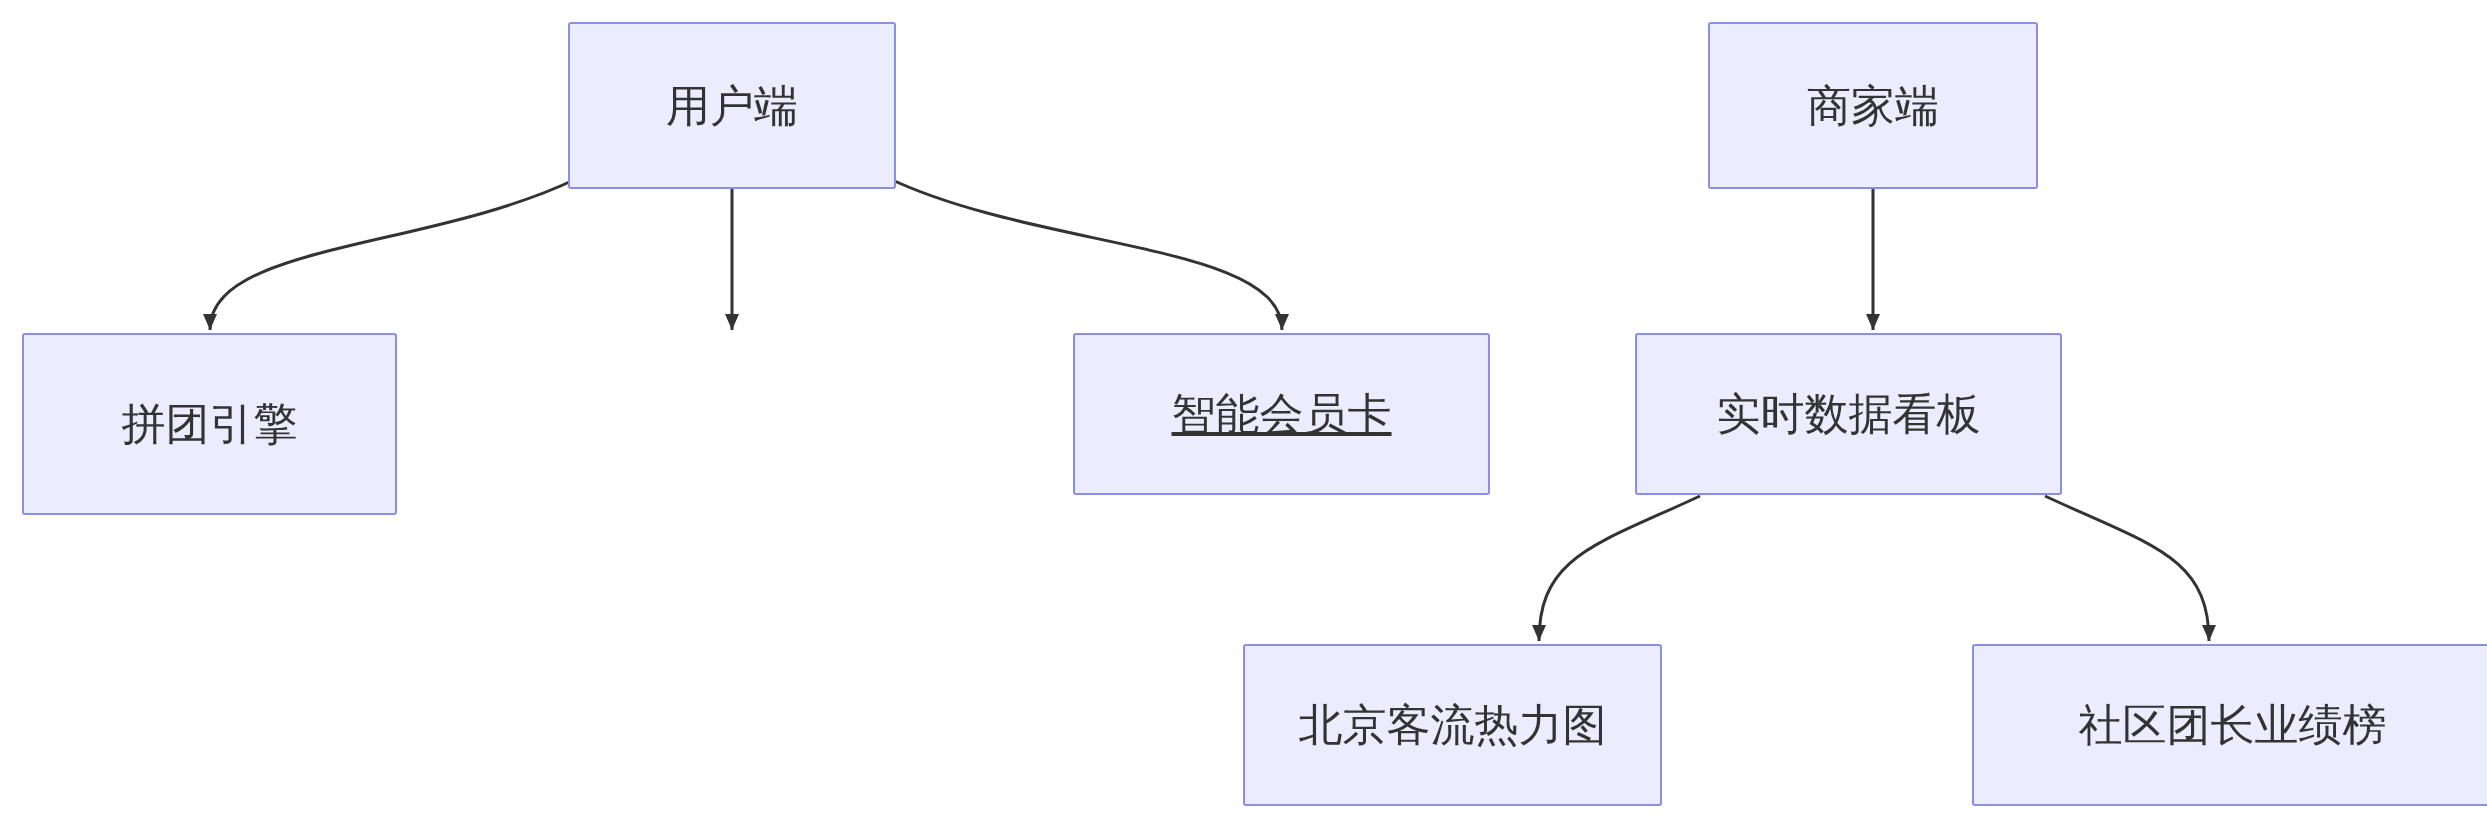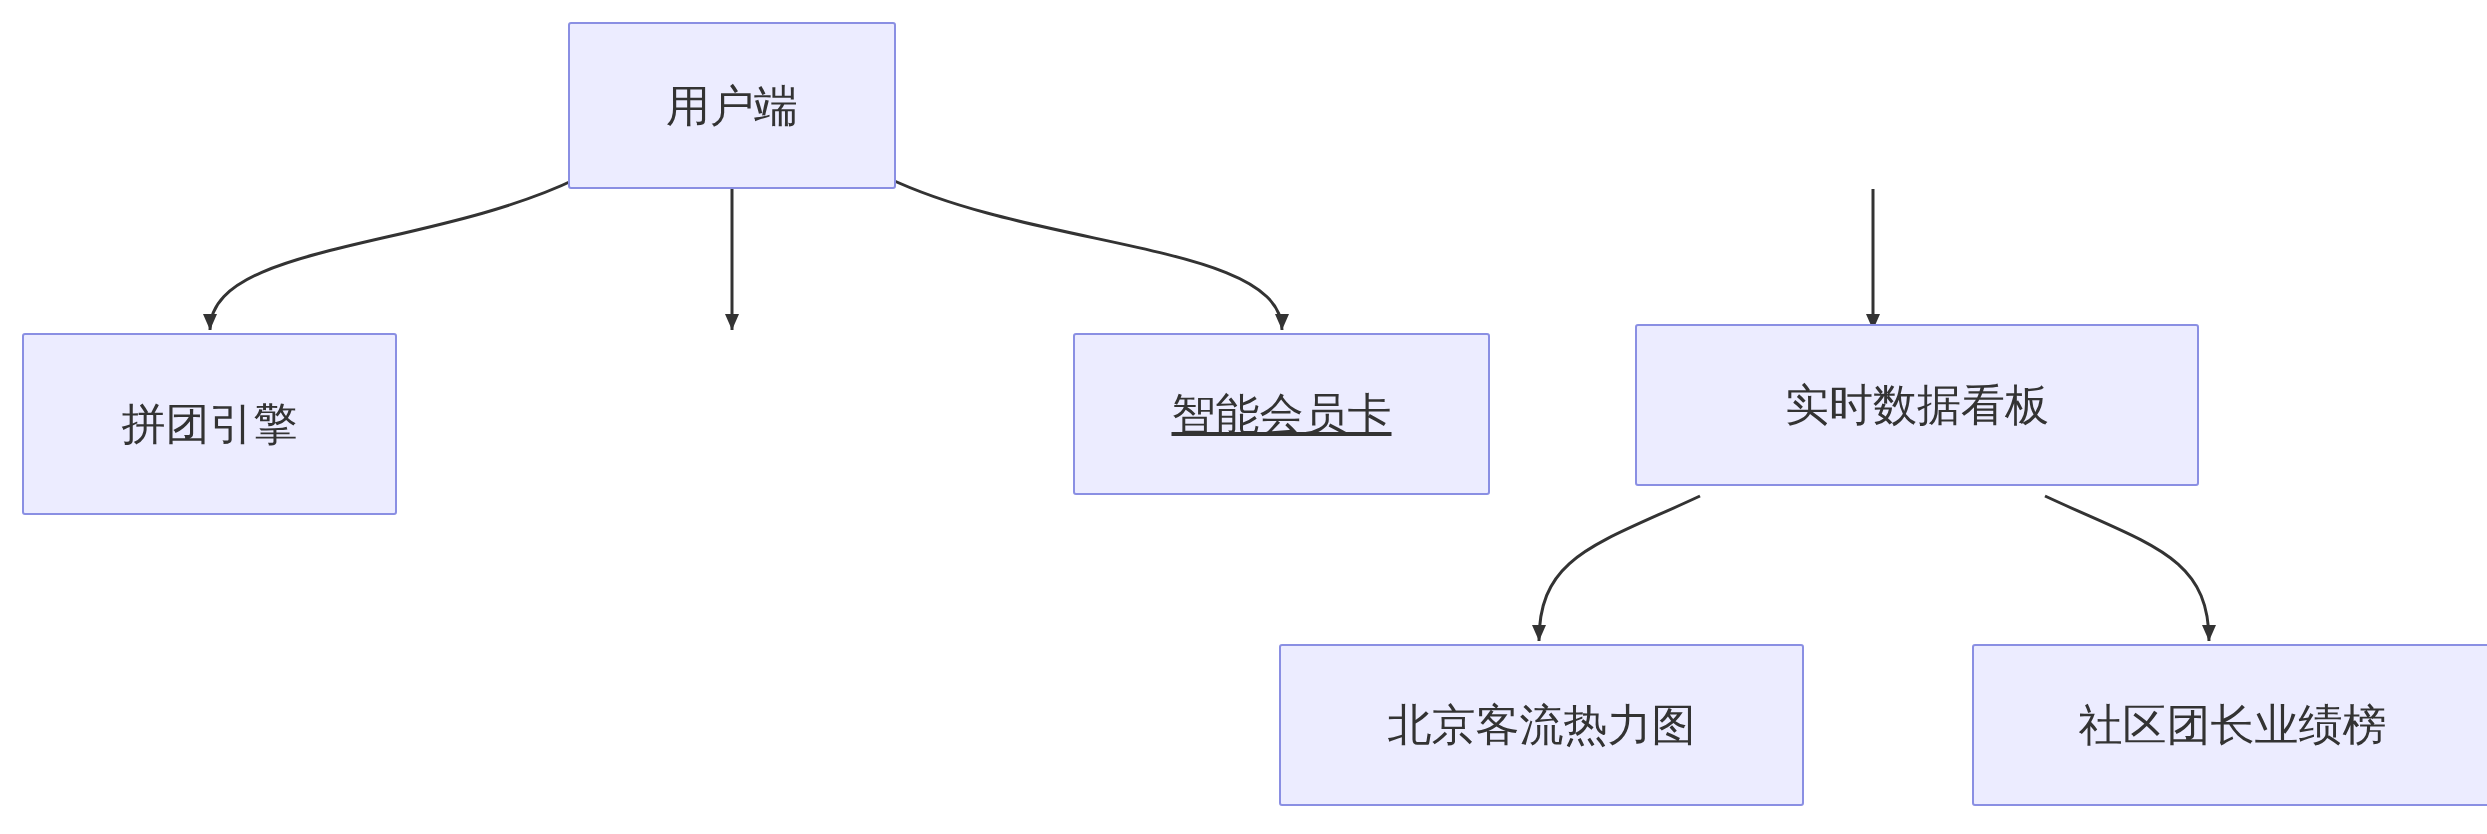--- a/index.html
+++ b/index.html
@@ -71,35 +71,38 @@
     <path class="edge" d="M 888 178 C 1040 250, 1282 243, 1282 330" marker-end="url(#arrow)"></path>
     <path class="edge" d="M 1873 189 L 1873 330" marker-end="url(#arrow)"></path>
     <path class="edge" d="M 1700 496 C 1595 545, 1539 556, 1539 641" marker-end="url(#arrow)"></path>
     <path class="edge" d="M 2045 496 C 2150 545, 2209 556, 2209 641" marker-end="url(#arrow)"></path>
   </svg>
 
   <div class="node" style="left:568px; top:22px; width:328px; height:167px;">
     <span>用户端</span>
   </div>
 
+  <div class="node" style="left:1708px; top:22px; width:330px; height:167px;">
+    <span>商家端</span>
+  </div>
 
   <div class="node" style="left:22px; top:333px; width:375px; height:182px;">
     <span>拼团引擎</span>
   </div>
 
 
   <div class="node" style="left:1073px; top:333px; width:417px; height:162px;text-decoration:underline;">
     <span>智能会员卡</span>
   </div>
 
-  <div class="node" style="left:1635px; top:324px; width:564px; height:162px;">
+  <div class="node" style="left:1635px; top:333px; width:427px; height:162px;">
     <span>实时数据看板</span>
   </div>
 
-  <div class="node" style="left:1279px; top:644px; width:525px; height:162px;">
+  <div class="node" style="left:1243px; top:644px; width:419px; height:162px;">
     <span>北京客流热力图</span>
   </div>
 
   <div class="node" style="left:1948px; top:644px; width:521px; height:162px;margin-left:24px;">
     <span>社区团长业绩榜</span>
   </div>
 
 </div>
 
 </body></html>

